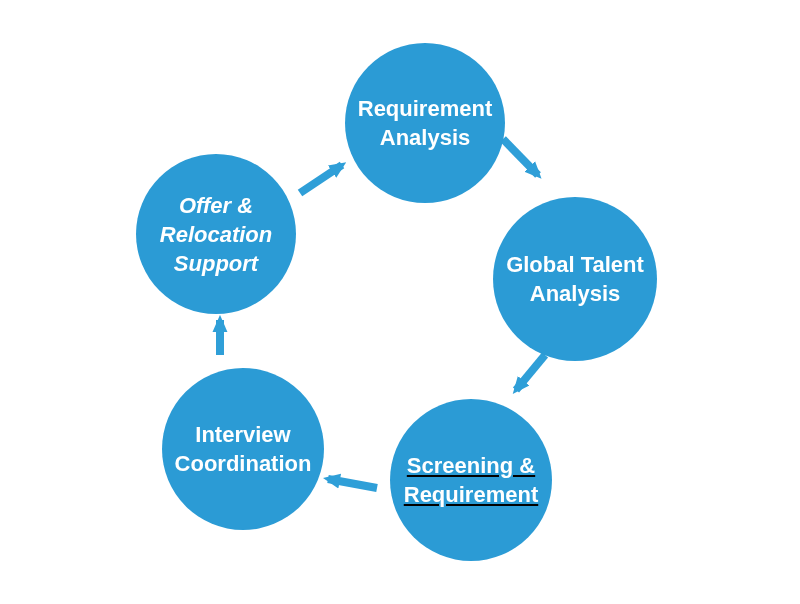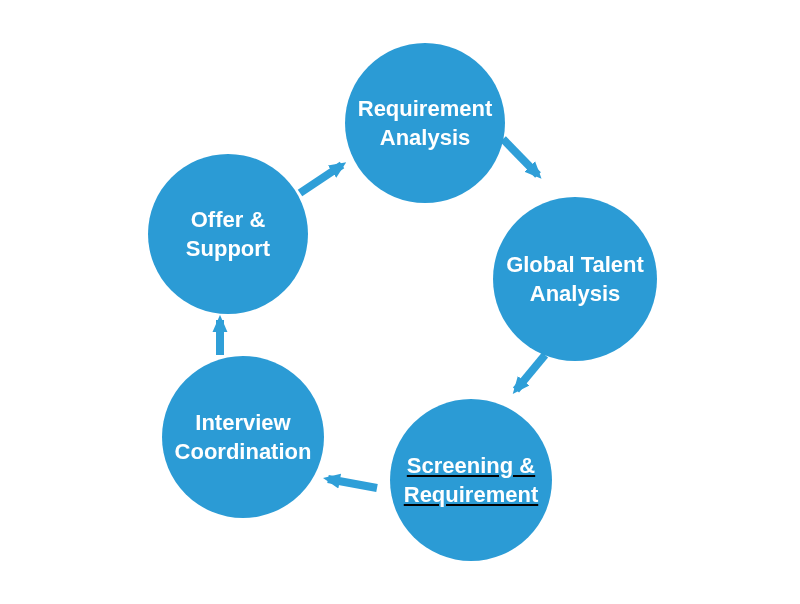--- a/index.html
+++ b/index.html
@@ -74,23 +74,24 @@
   <div class="node" style="left:493px; top:197px; width:164px; height:164px;text-align:right;">
     <div class="line">Global Talent</div>
     <div class="line">Analysis</div>
   </div>
 
   <div class="node" style="left:390px; top:399px; width:162px; height:162px;text-decoration:underline;">
     <div class="line">Screening &amp;</div>
     <div class="line">Requirement</div>
   </div>
 
-  <div class="node" style="left:162px; top:356px; width:162px; height:162px;">
+  <div class="node" style="left:162px; top:368px; width:162px; height:162px;">
     <div class="line">Interview</div>
     <div class="line">Coordination</div>
   </div>
 
-  <div class="node" style="left:148px; top:154px; width:160px; height:160px;">
+  <div class="node" style="left:136px; top:154px; width:160px; height:160px;font-style:italic;">
     <div class="line">Offer &amp;</div>
+    <div class="line">Relocation</div>
     <div class="line">Support</div>
   </div>
 
 </div>
 
 </body></html>

